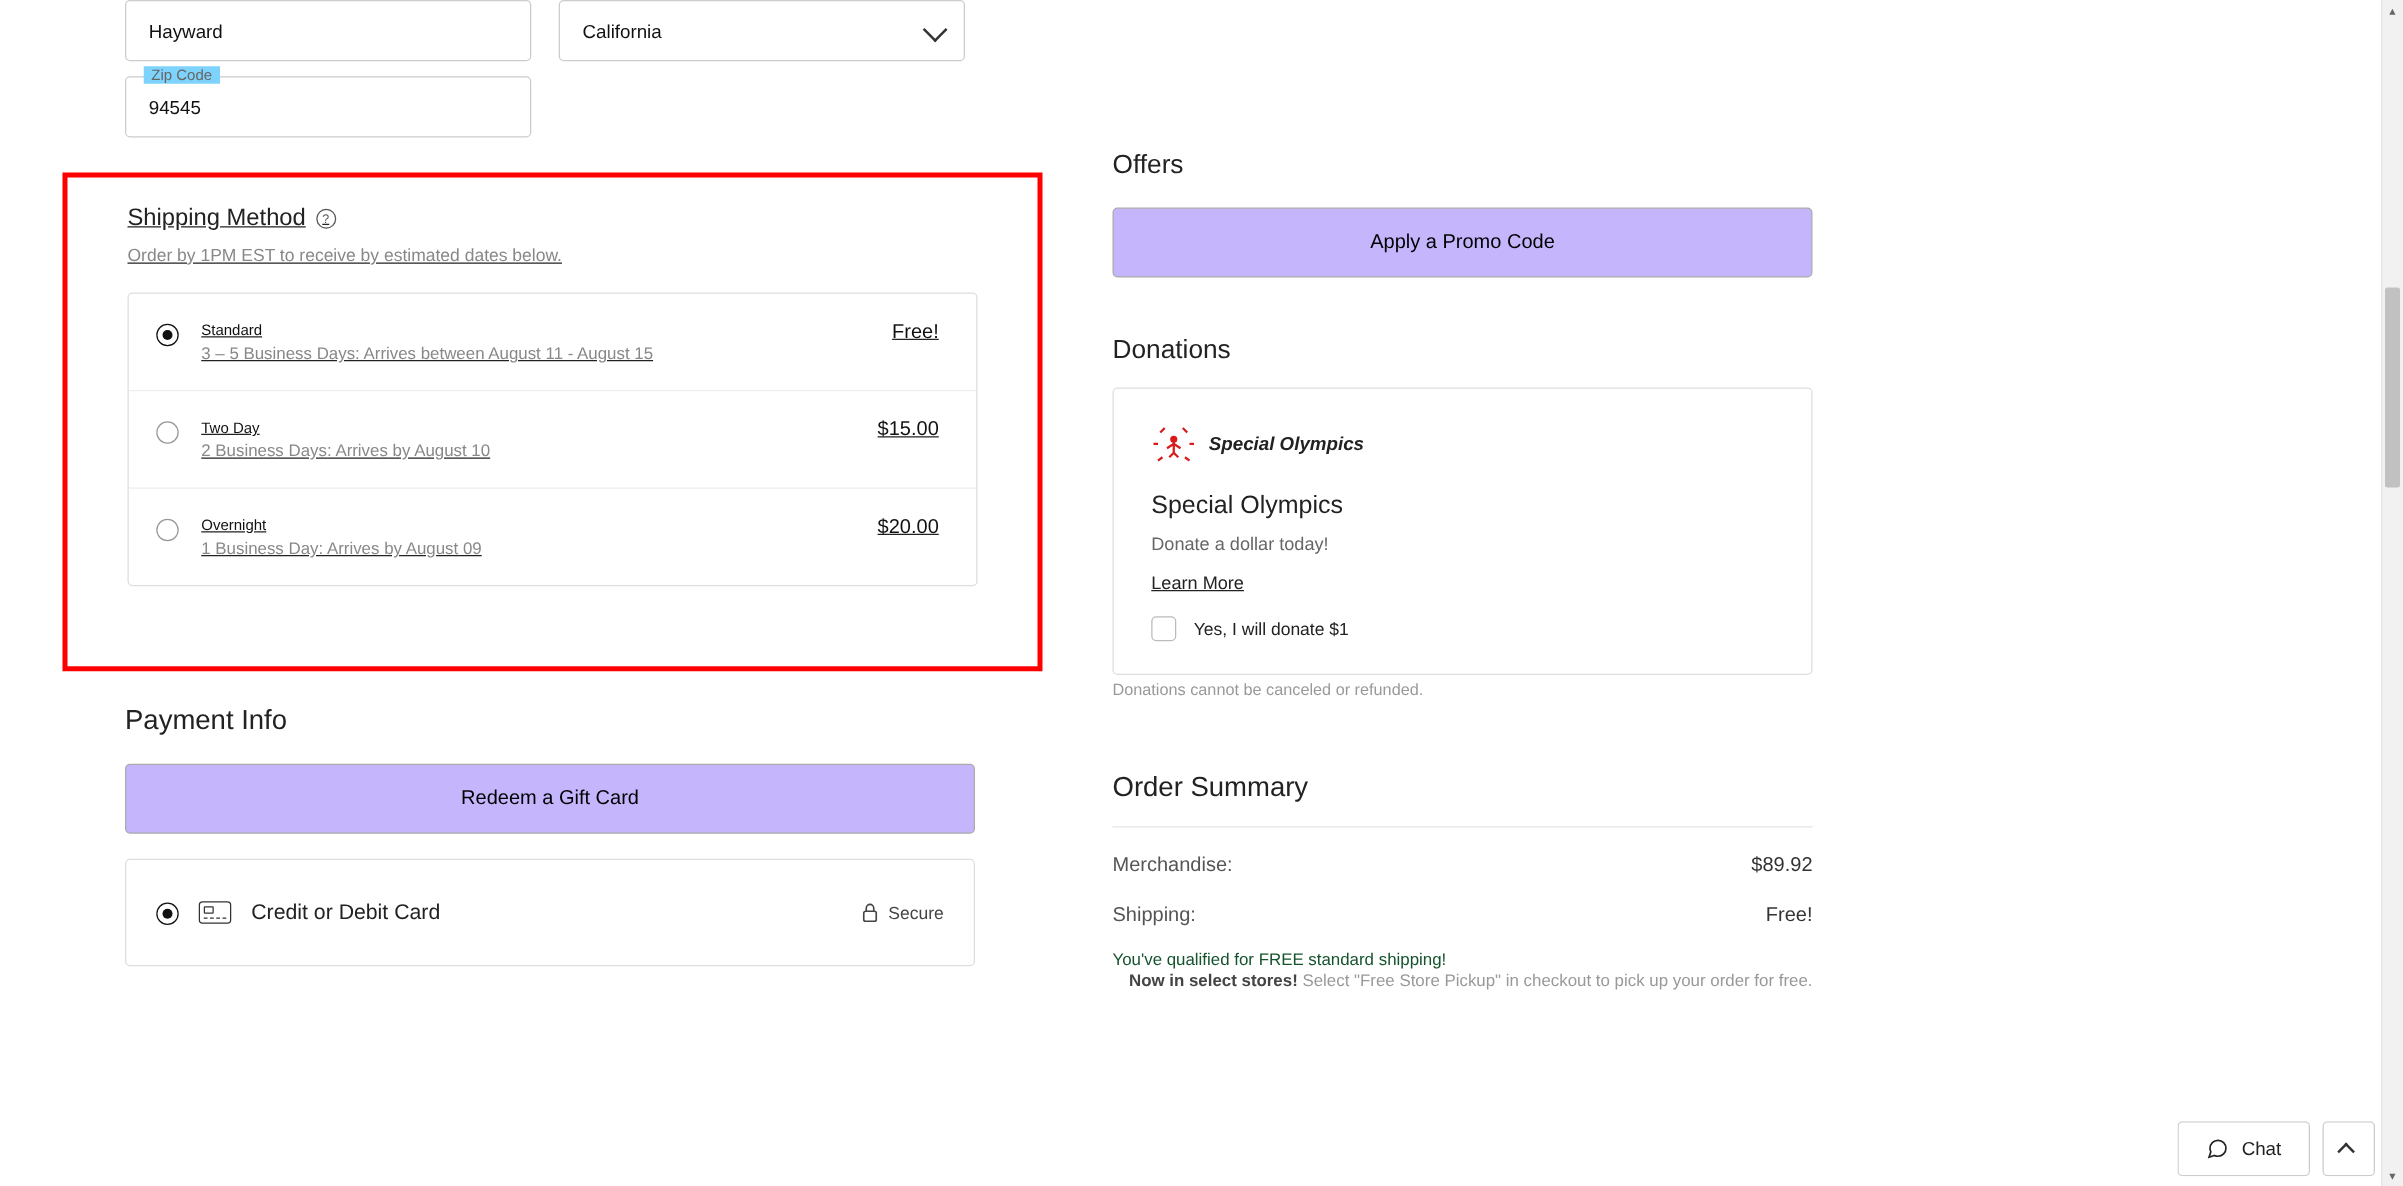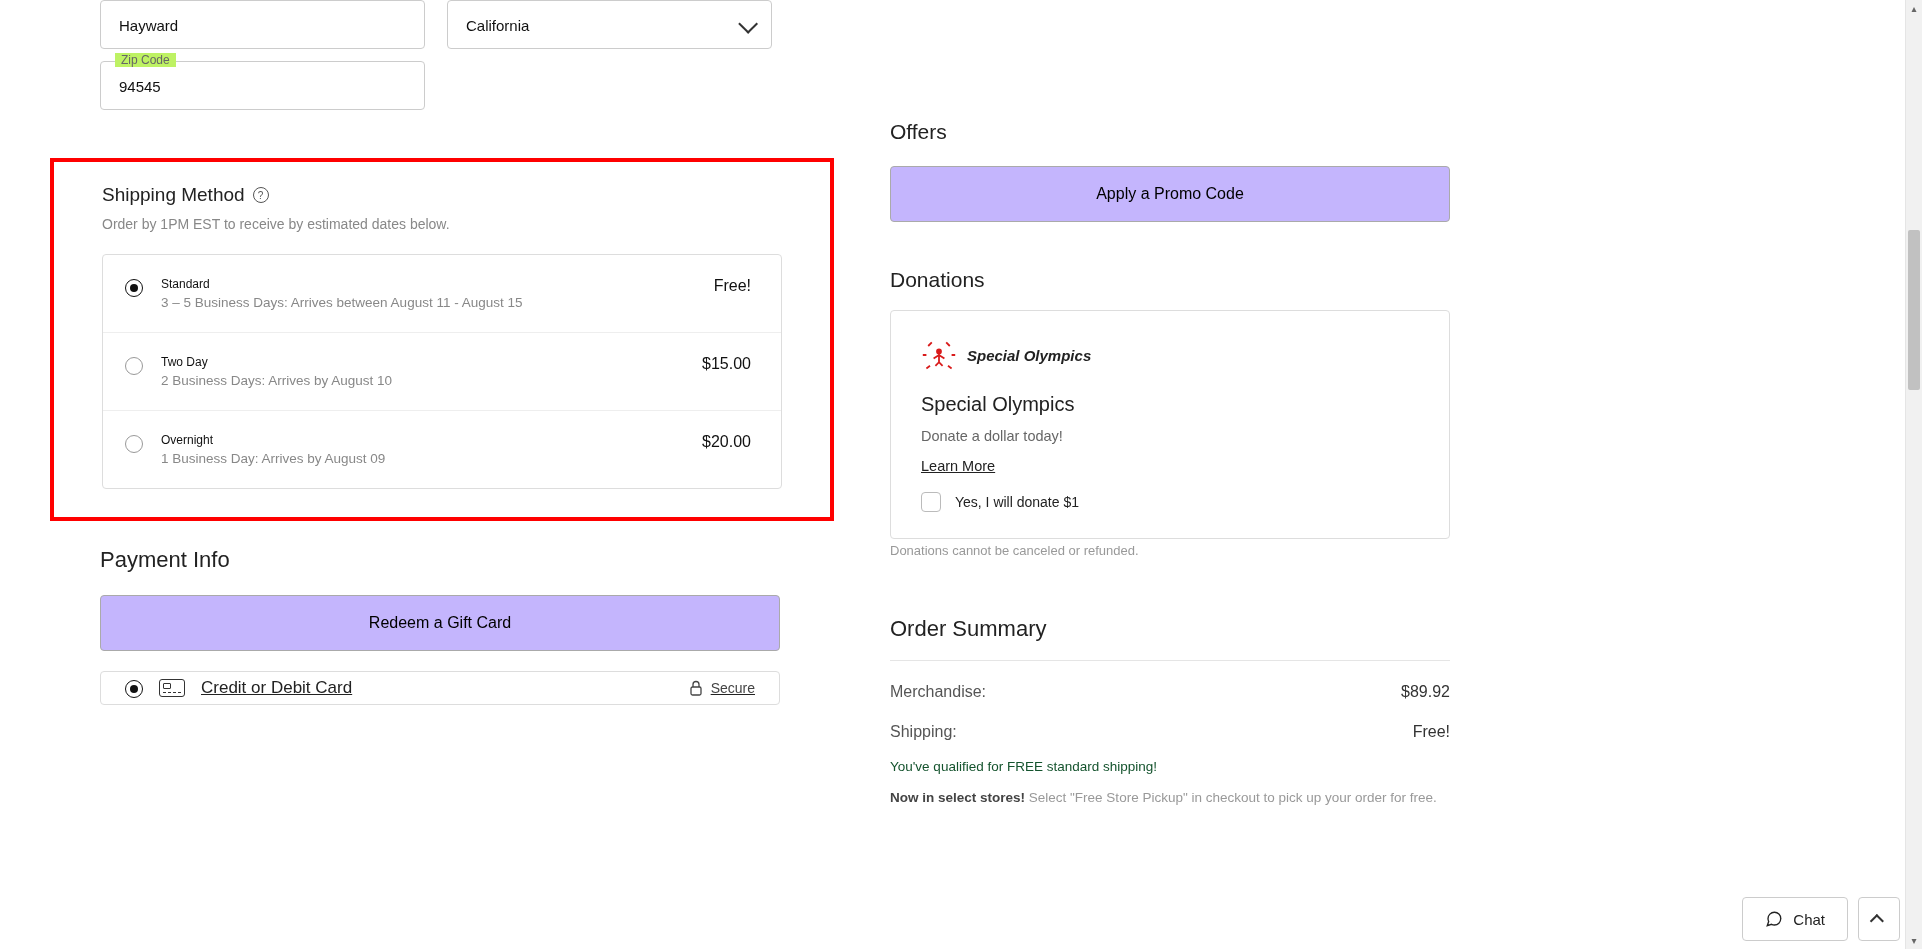--- a/index.html
+++ b/index.html
@@ -28,40 +28,41 @@
     min-width: 325px;
     background: #fff;
     display: flex;
     align-items: center;
     justify-content: space-between;
   }
   .field .label {
     position: absolute;
     top: -9px;
     left: 14px;
-    background: #bef264;
+    background: #7dd3fc;
     padding: 0 6px;
     font-size: 12px;
     color: #666;
   }
   .field .value { font-size: 15px; color: #111; }
   .chevron-down {
     width: 14px; height: 14px;
     border-right: 2px solid #333;
     border-bottom: 2px solid #333;
     transform: rotate(45deg) translateY(-3px);
   }
 
   
   .highlight-box {
     border: 4px solid #f00;
-    margin-top: 48px;
-    padding: 22px 48px 28px 48px;
+    margin-top: 28px;
+    padding: 22px 48px 64px 48px;
     margin-left: -50px;
     margin-right: -54px;
+    text-decoration: underline;
   }
   .section-title {
     font-size: 19px;
     font-weight: 500;
     color: #222;
     display: flex;
     align-items: center;
     gap: 8px;
   }
   .help-circle {
@@ -118,26 +119,25 @@
     padding: 18px;
     font-size: 16px;
     text-align: center;
     margin-top: 22px;
     cursor: pointer;
   }
   .pay-card {
     border: 1px solid #ddd;
     border-radius: 4px;
     margin-top: 20px;
-    padding: 6px 24px;
+    padding: 32px 24px;
     display: flex;
     align-items: center;
     gap: 32px;
     justify-content: space-between;
-    text-decoration: underline;
   }
   .pay-left { display: flex; align-items: center; gap: 16px; }
   .card-icon {
     width: 26px; height: 18px;
     border: 1.5px solid #333;
     border-radius: 3px;
     position: relative;
   }
   .card-icon::before {
     content: "";
@@ -180,21 +180,21 @@
     border: 1.5px solid #bbb;
     border-radius: 4px;
   }
   .don-note { color: #999; font-size: 13px; margin-top: 4px; }
 
   .summary-title { font-size: 22px; font-weight: 500; margin-top: 58px; }
   .hr { border: none; border-top: 1px solid #e5e5e5; margin: 18px 0 22px 0; }
   .sum-row { display: flex; justify-content: space-between; font-size: 16px; color: #555; margin-bottom: 22px; }
   .sum-val { color: #333; }
   .qual-note { color: #14532d; font-size: 13.5px; margin-top: -4px; }
-  .store-note { color: #999; font-size: 13.5px; margin-top: 14px; line-height: 1.5; }
+  .store-note { color: #999; font-size: 13.5px; line-height: 1.5; text-align: right; }
   .store-note b { color: #444; font-weight: 600; }
 
   
   .chat-widget {
     position: fixed;
     bottom: 8px; right: 22px;
     display: flex;
     gap: 10px;
   }
   .chat-btn {

